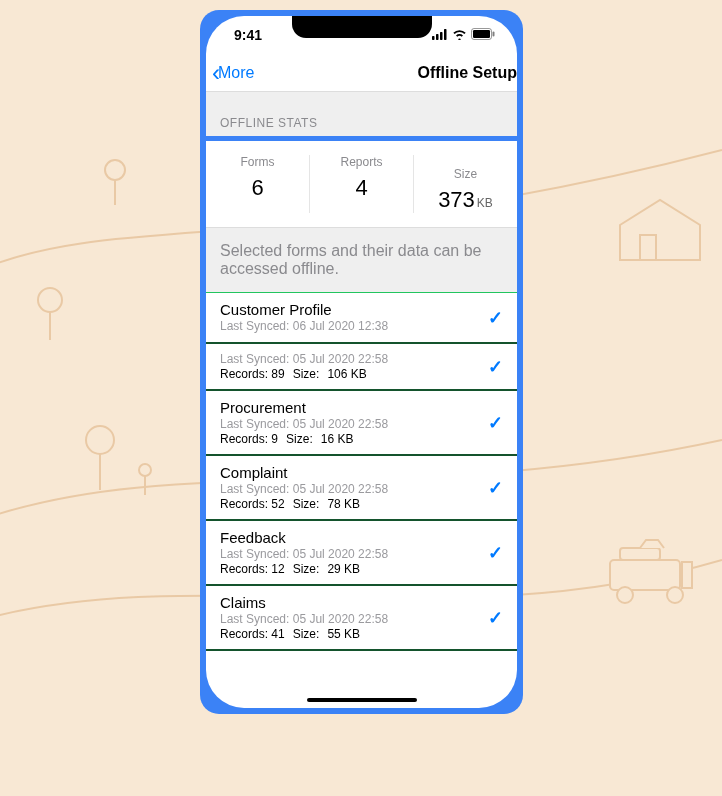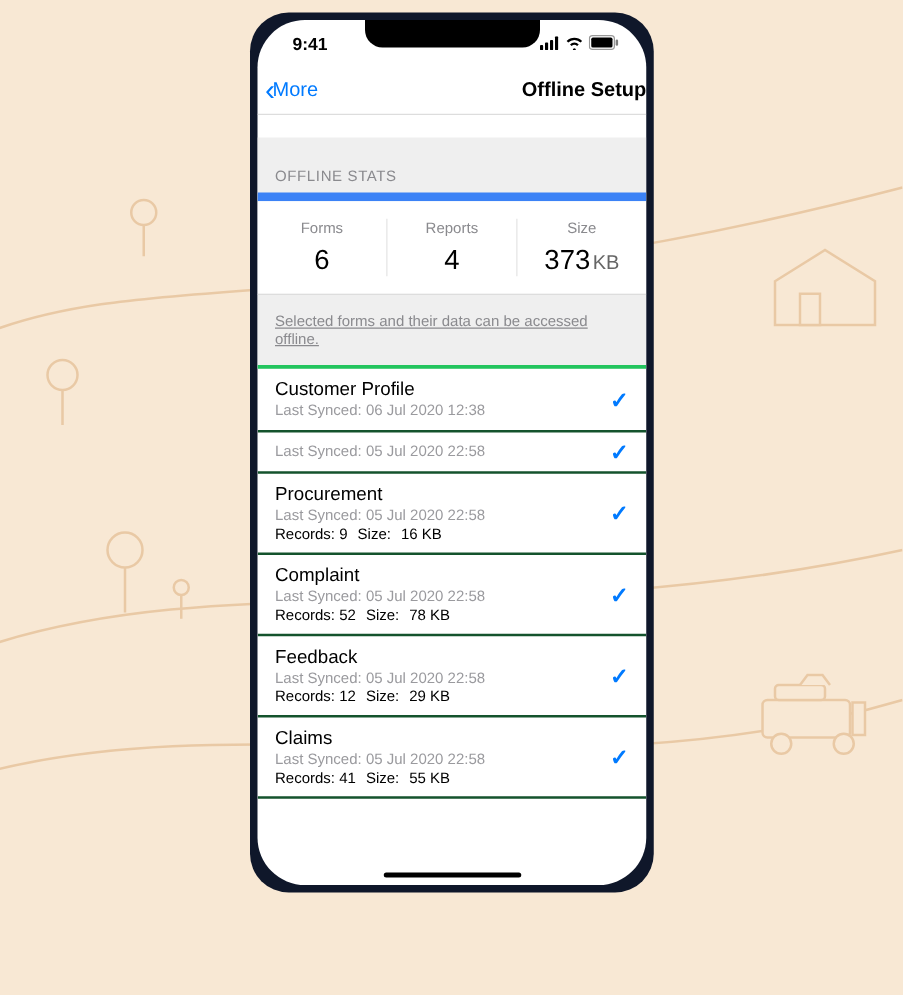--- a/index.html
+++ b/index.html
@@ -10,22 +10,22 @@
     font-family: -apple-system, "Helvetica Neue", Arial, sans-serif;
     position: relative;
     overflow: hidden;
   }
   .phone {
     position: absolute;
     left: 200px;
     top: 10px;
     width: 323px;
     height: 704px;
-    background: #0f172a;
-    border-radius: 31px;
+    background: #3b82f6;
+    border-radius: 19px;
     padding: 6px;
   }
   .screen {
     width: 100%;
     height: 100%;
     background: #fff;
     border-radius: 38px;
     overflow: hidden;
     position: relative;
     display: flex;
@@ -85,60 +85,58 @@
     font-weight: 600;
     color: #000;
     pointer-events: none;
   }
   .section-header {
     background: #efefef;
     color: #8a8a8e;
     font-size: 12px;
     letter-spacing: 0.5px;
     padding: 24px 14px 6px;
-    border-bottom: 7px solid #3b82f6;
-    flex-shrink: 0;
-    margin-top: 18px;
+    border-bottom: 5px solid #3b82f6;
+    flex-shrink: 0;
   }
   .stats-row {
     display: flex;
     background: #fff;
     padding: 14px 0;
     flex-shrink: 0;
   }
   .stat {
     flex: 1;
     text-align: center;
     border-right: 1px solid #e5e5e5;
   }
-  .stat:last-child { border-right: none; }
+  .stat:last-child { border-right: none; margin-top: 12px; }
   .stat-label {
     font-size: 12px;
     color: #8a8a8e;
     margin-bottom: 6px;
   }
   .stat-value {
     font-size: 22px;
     color: #000;
     font-weight: 400;
   }
   .stat-unit {
-    font-size: 16px;
+    font-size: 12px;
     color: #666;
     margin-left: 2px;
   }
   .info-strip {
     background: #efefef;
     color: #8a8a8e;
-    font-size: 12px;
+    font-size: 16px;
     padding: 14px 14px;
     border-top: 1px solid #ddd;
-    border-bottom: 3px solid #22c55e;
-    flex-shrink: 0;
-    text-decoration: underline;
+    border-bottom: 1px solid #22c55e;
+    flex-shrink: 0;
   }
   .list {
     flex: 1;
     overflow: hidden;
   }
   .list-item {
     padding: 8px 14px 8px 14px;
     border-bottom: 2px solid #14532d;
     position: relative;
   }
@@ -275,20 +273,21 @@
     <div class="info-strip">Selected forms and their data can be accessed offline.</div>
 
     <div class="list">
         <div class="list-item">
           <div class="item-title">Customer Profile</div>
           <div class="item-sub">Last Synced: 06 Jul 2020 12:38</div>
           <span class="check">✓</span>
         </div>
         <div class="list-item">
           <div class="item-sub">Last Synced: 05 Jul 2020 22:58</div>
+          <div class="item-meta">Records: 89<span class="sep"></span>Size:<span class="sep"></span>106 KB</div>
           <span class="check">✓</span>
         </div>
         <div class="list-item">
           <div class="item-title">Procurement</div>
           <div class="item-sub">Last Synced: 05 Jul 2020 22:58</div>
           <div class="item-meta">Records: 9<span class="sep"></span>Size:<span class="sep"></span>16 KB</div>
           <span class="check">✓</span>
         </div>
         <div class="list-item">
           <div class="item-title">Complaint</div>

